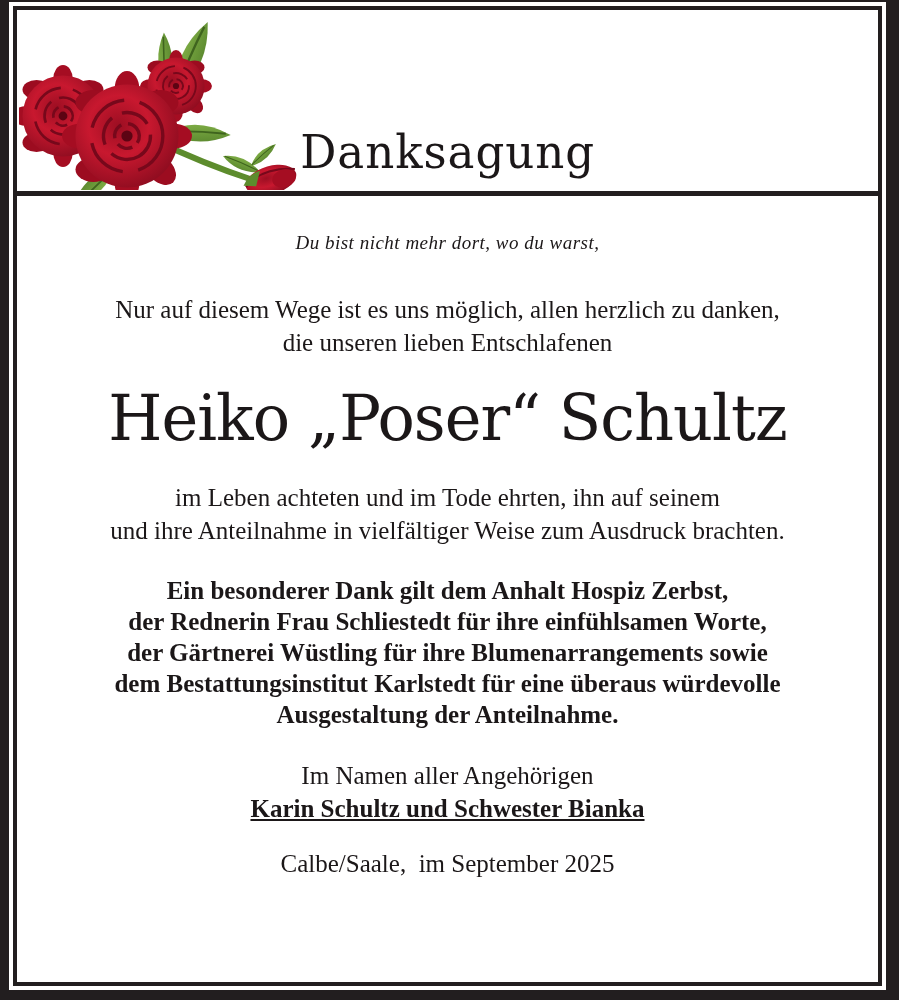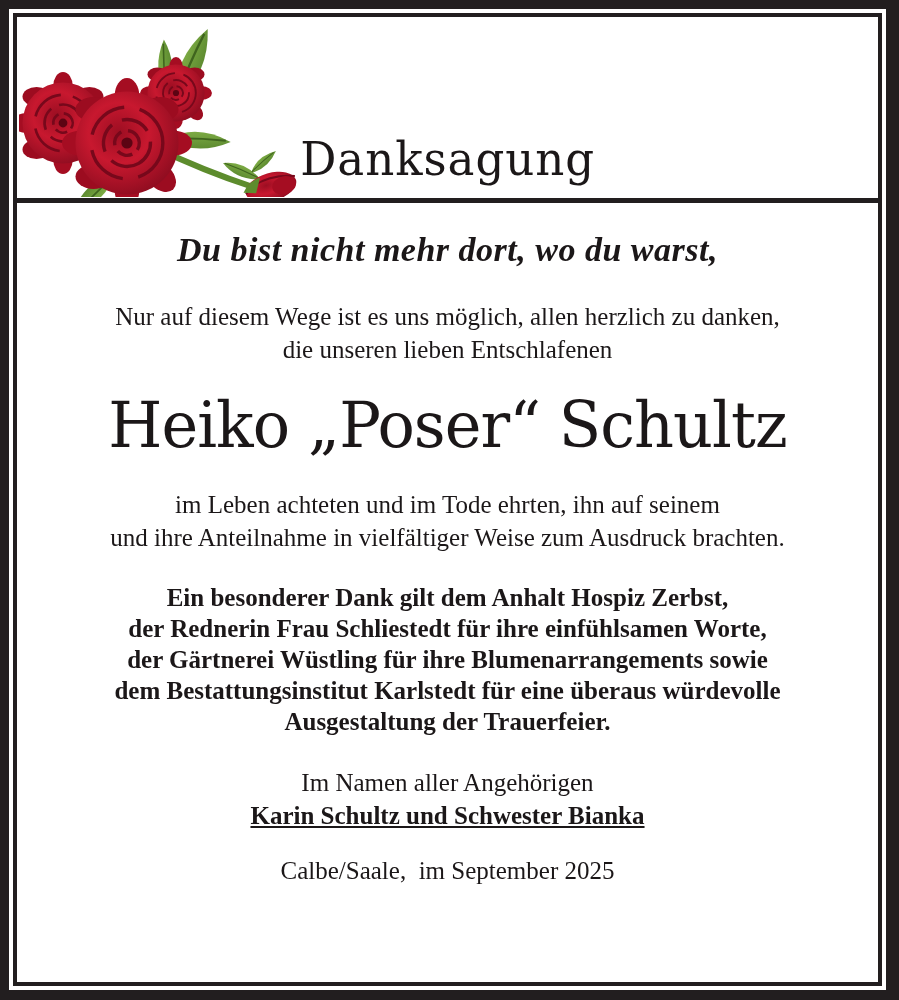--- a/index.html
+++ b/index.html
@@ -7,21 +7,21 @@
     margin: 0;
     padding: 0;
     background: #ffffff;
   }
   .frame {
     position: relative;
     width: 899px;
     height: 1000px;
     background: #221e1f;
     box-sizing: border-box;
-    padding: 9px 13px 10px 9px;
+    padding: 2px 13px 10px 9px;
   }
   .gap {
     width: 100%;
     height: 100%;
     background: #ffffff;
     box-sizing: border-box;
     padding: 4px;
   }
   .card {
     width: 100%;
@@ -62,23 +62,23 @@
   .content {
     flex: 1;
     text-align: center;
     font-family: "Liberation Serif", "DejaVu Serif", serif;
     font-size: 25px;
     line-height: 33px;
     color: #1b1718;
   }
   .verse {
     margin-top: 31px;
-    font-size: 34px;
+    font-size: 19px;
     line-height: 32px;
-    font-weight: bold;
+    font-weight: normal;
     font-style: italic;
     letter-spacing: 0.5px;
   }
   .intro   { margin-top: 34px; }
   .name {
     margin-top: 16px;
     font-family: "DejaVu Serif", "Liberation Serif", serif;
     font-size: 64px;
     line-height: 86px;
     letter-spacing: -1px;
@@ -173,21 +173,21 @@
         <div class="tribute">
           <div class="line">im Leben achteten und im Tode ehrten, ihn auf seinem</div>
           <div class="line">und ihre Anteilnahme in vielfältiger Weise zum Ausdruck brachten.</div>
         </div>
 
         <div class="thanks">
           <div class="line">Ein besonderer Dank gilt dem Anhalt Hospiz Zerbst,</div>
           <div class="line">der Rednerin Frau Schliestedt für ihre einfühlsamen Worte,</div>
           <div class="line">der Gärtnerei Wüstling für ihre Blumenarrangements sowie</div>
           <div class="line">dem Bestattungsinstitut Karlstedt für eine überaus würdevolle</div>
-          <div class="line">Ausgestaltung der Trauerfeier.</div>
+          <div class="line">Ausgestaltung der Anteilnahme.</div>
         </div>
 
         <div class="closing">
           <div class="line">Im Namen aller Angehörigen</div>
           <div class="line family">Karin Schultz und Schwester Bianka</div>
         </div>
 
         <div class="date">Calbe/Saale,  im September 2025</div>
 
       </div>

